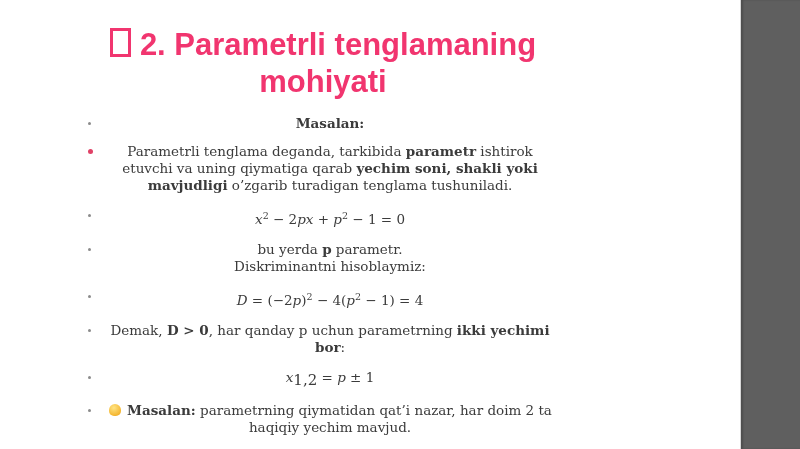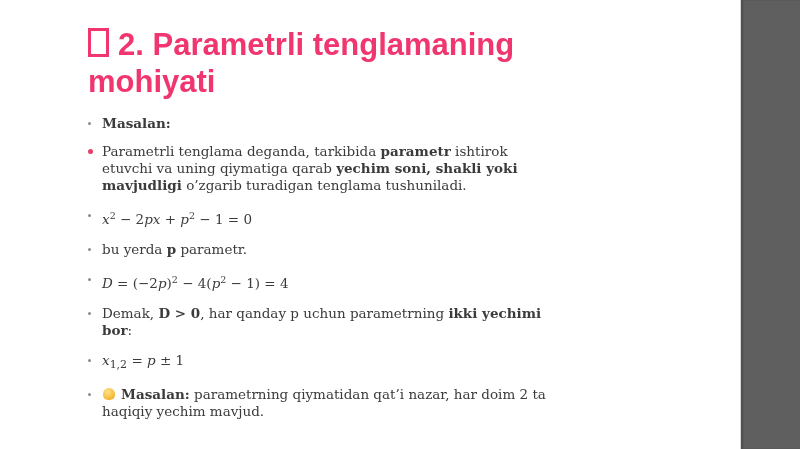--- a/index.html
+++ b/index.html
@@ -15,20 +15,21 @@
     background: #ffffff;
     overflow: hidden;
   }
   .slide {
     position: absolute;
     left: 0; top: 0;
     width: 588px; height: 449px;
     background: #ffffff;
     box-sizing: border-box;
     padding: 26px 30px 0 88px;
+    text-align: center;
   }
   .side-strip {
     position: absolute;
     right: 0; top: 0;
     width: 59px; height: 449px;
     background: #5f5f5f;
     border-left: 1px solid #d8d8d8;
     box-shadow: inset 2px 0 2px rgba(0,0,0,0.18);
   }
   
@@ -64,21 +65,21 @@
   .dot {
     position: absolute;
     left: 0; top: 6px;
     border-radius: 50%;
   }
   .dot.pink { width: 5px; height: 5px; background: #e04166; }
   .dot.gray { width: 3px; height: 3px; background: #8b8b8b; top: 7px; }
   .seg-b { font-weight: bold; }
   .seg-i { font-style: italic; }
   .seg-sup { font-size: 9.5px; vertical-align: 5px; letter-spacing: 0; }
-  .seg-sub { font-size: 11px; vertical-align: -3px; }
+  .seg-sub { font-size: 15px; vertical-align: -3px; }
   .lightbulb {
     display: inline-block;
     width: 12px; height: 12px;
     border-radius: 50% 50% 42% 42%;
     background: radial-gradient(circle at 40% 32%, #ffe483, #f4b733 70%, #e8a027);
     margin: 0 6px 0 1px;
     vertical-align: -1px;
   }
 </style>
 </head>
@@ -86,21 +87,21 @@
 
 <div class="stage">
   <div class="slide">
     <h1 class="title"><span class="tofu-box"></span><span>2. Parametrli tenglamaning</span><br>
       <span>mohiyati</span>
     </h1>
     <div class="bullets">
         <div class="item"><span class="dot gray"></span><span class="seg-b">Masalan:</span></div>
         <div class="item"><span class="dot pink"></span><span class="seg-n">Parametrli tenglama deganda, tarkibida </span><span class="seg-b">parametr</span><span class="seg-n"> ishtirok etuvchi va uning qiymatiga qarab </span><span class="seg-b">yechim soni, shakli yoki mavjudligi</span><span class="seg-n"> o’zgarib turadigan tenglama tushuniladi.</span></div>
         <div class="item math"><span class="dot gray"></span><span class="seg-i">x</span><span class="seg-sup">2</span><span class="seg-n"> − 2</span><span class="seg-i">px</span><span class="seg-n"> + </span><span class="seg-i">p</span><span class="seg-sup">2</span><span class="seg-n"> − 1 = 0</span></div>
-        <div class="item"><span class="dot gray"></span><span class="seg-n">bu yerda </span><span class="seg-b">p</span><span class="seg-n"> parametr.</span><br></div>
+        <div class="item"><span class="dot gray"></span><span class="seg-n">bu yerda </span><span class="seg-b">p</span><span class="seg-n"> parametr.</span><br><span class="seg-n">Diskriminantni hisoblaymiz:</span></div>
         <div class="item math"><span class="dot gray"></span><span class="seg-i">D</span><span class="seg-n"> = (−2</span><span class="seg-i">p</span><span class="seg-n">)</span><span class="seg-sup">2</span><span class="seg-n"> − 4(</span><span class="seg-i">p</span><span class="seg-sup">2</span><span class="seg-n"> − 1) = 4</span></div>
         <div class="item"><span class="dot gray"></span><span class="seg-n">Demak, </span><span class="seg-b">D &gt; 0</span><span class="seg-n">, har qanday p uchun parametrning </span><span class="seg-b">ikki yechimi bor</span><span class="seg-n">:</span></div>
         <div class="item math"><span class="dot gray"></span><span class="seg-i">x</span><span class="seg-sub">1,2</span><span class="seg-n"> = </span><span class="seg-i">p</span><span class="seg-n"> ± 1</span></div>
         <div class="item"><span class="dot gray"></span><span class="lightbulb"></span><span class="seg-b">Masalan:</span><span class="seg-n"> parametrning qiymatidan qat’i nazar, har doim 2 ta haqiqiy yechim mavjud.</span></div>
       </div>
   </div>
   <div class="side-strip"></div>
 </div>
 
 </body></html>

